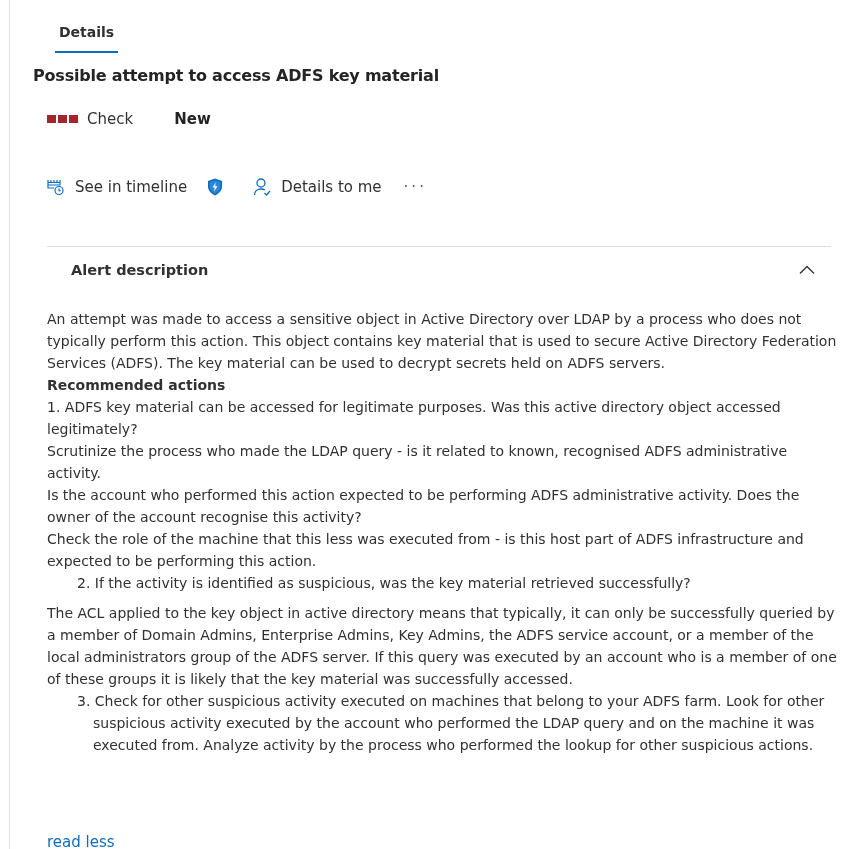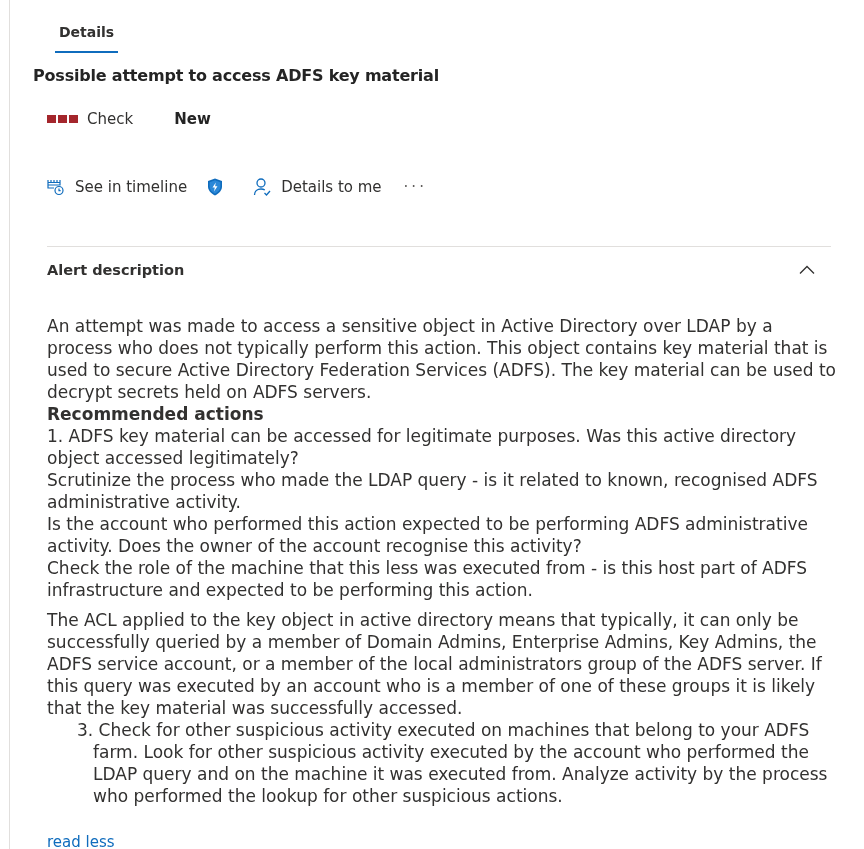--- a/index.html
+++ b/index.html
@@ -14,23 +14,23 @@
   .sev-bars { display:flex; gap:2px; margin-right:9px; }
   .sev-bars i { display:block; width:9px; height:8px; background:#a4262c; }
   .sev-label { color:#323130; margin-right:41px; }
   .status { font-weight:700; color:#242424; }
   .toolbar { position:absolute; left:46px; top:174px; height:26px; display:flex; align-items:center; font-size:15px; color:#323130; }
   .tb-btn { display:flex; align-items:center; margin-right:18px; white-space:nowrap; cursor:pointer; }
   .tb-btn svg { margin-right:9px; }
   .tb-more { margin-left:4px; letter-spacing:3px; font-size:15px; color:#605e5c; }
   .divider { position:absolute; left:47px; top:246px; width:784px; height:1px; background:#e1dfdd; }
   .sec-head { position:absolute; left:47px; top:258px; width:784px; height:24px; display:flex; justify-content:space-between; align-items:center; }
-  .sec-title { font-size:14.5px; font-weight:600; color:#323130; }
+  .sec-title { font-size:14.5px; font-weight:600; color:#323130;margin-left:24px; }
   .chev { margin-right:16px; }
-  .body { position:absolute; left:47px; top:315px; width:790px; font-size:17px; line-height:22px; color:#323130; }
+  .body { position:absolute; left:47px; top:308px; width:790px; font-size:14px; line-height:22px; color:#323130; }
   .body p { margin:0; }
   .rec-title { font-weight:600; margin-top:23px; margin-bottom:8px; }
   .indent { padding-left:30px; }
   .indent3 { padding-left:46px; text-indent:-16px; }
   .para2 { margin-top:8px !important; }
   .readless { position:absolute; left:47px; top:833px; font-size:15px; color:#0f6cbd; cursor:pointer; }
 </style>
 </head>
 <body>
 
@@ -89,17 +89,18 @@
   </svg>
 </div>
 
 <div class="body">
   <p>An attempt was made to access a sensitive object in Active Directory over LDAP by a process who does not typically perform this action. This object contains key material that is used to secure Active Directory Federation Services (ADFS). The key material can be used to decrypt secrets held on ADFS servers.</p>
   <p class="rec-title">Recommended actions</p>
   <p>1. ADFS key material can be accessed for legitimate purposes. Was this active directory object accessed legitimately?</p>
   <p>Scrutinize the process who made the LDAP query - is it related to known, recognised ADFS administrative activity.</p>
   <p>Is the account who performed this action expected to be performing ADFS administrative activity. Does the owner of the account recognise this activity?</p>
   <p>Check the role of the machine that this less was executed from - is this host part of ADFS infrastructure and expected to be performing this action.</p>
+  <p class="indent">2. If the activity is identified as suspicious, was the key material retrieved successfully?</p>
   <p class="para2">The ACL applied to the key object in active directory means that typically, it can only be successfully queried by a member of Domain Admins, Enterprise Admins, Key Admins, the ADFS service account, or a member of the local administrators group of the ADFS server. If this query was executed by an account who is a member of one of these groups it is likely that the key material was successfully accessed.</p>
   <p class="indent3">3. Check for other suspicious activity executed on machines that belong to your ADFS farm. Look for other suspicious activity executed by the account who performed the LDAP query and on the machine it was executed from. Analyze activity by the process who performed the lookup for other suspicious actions.</p>
 </div>
 
 <div class="readless">read less</div>
 
 </body></html>

